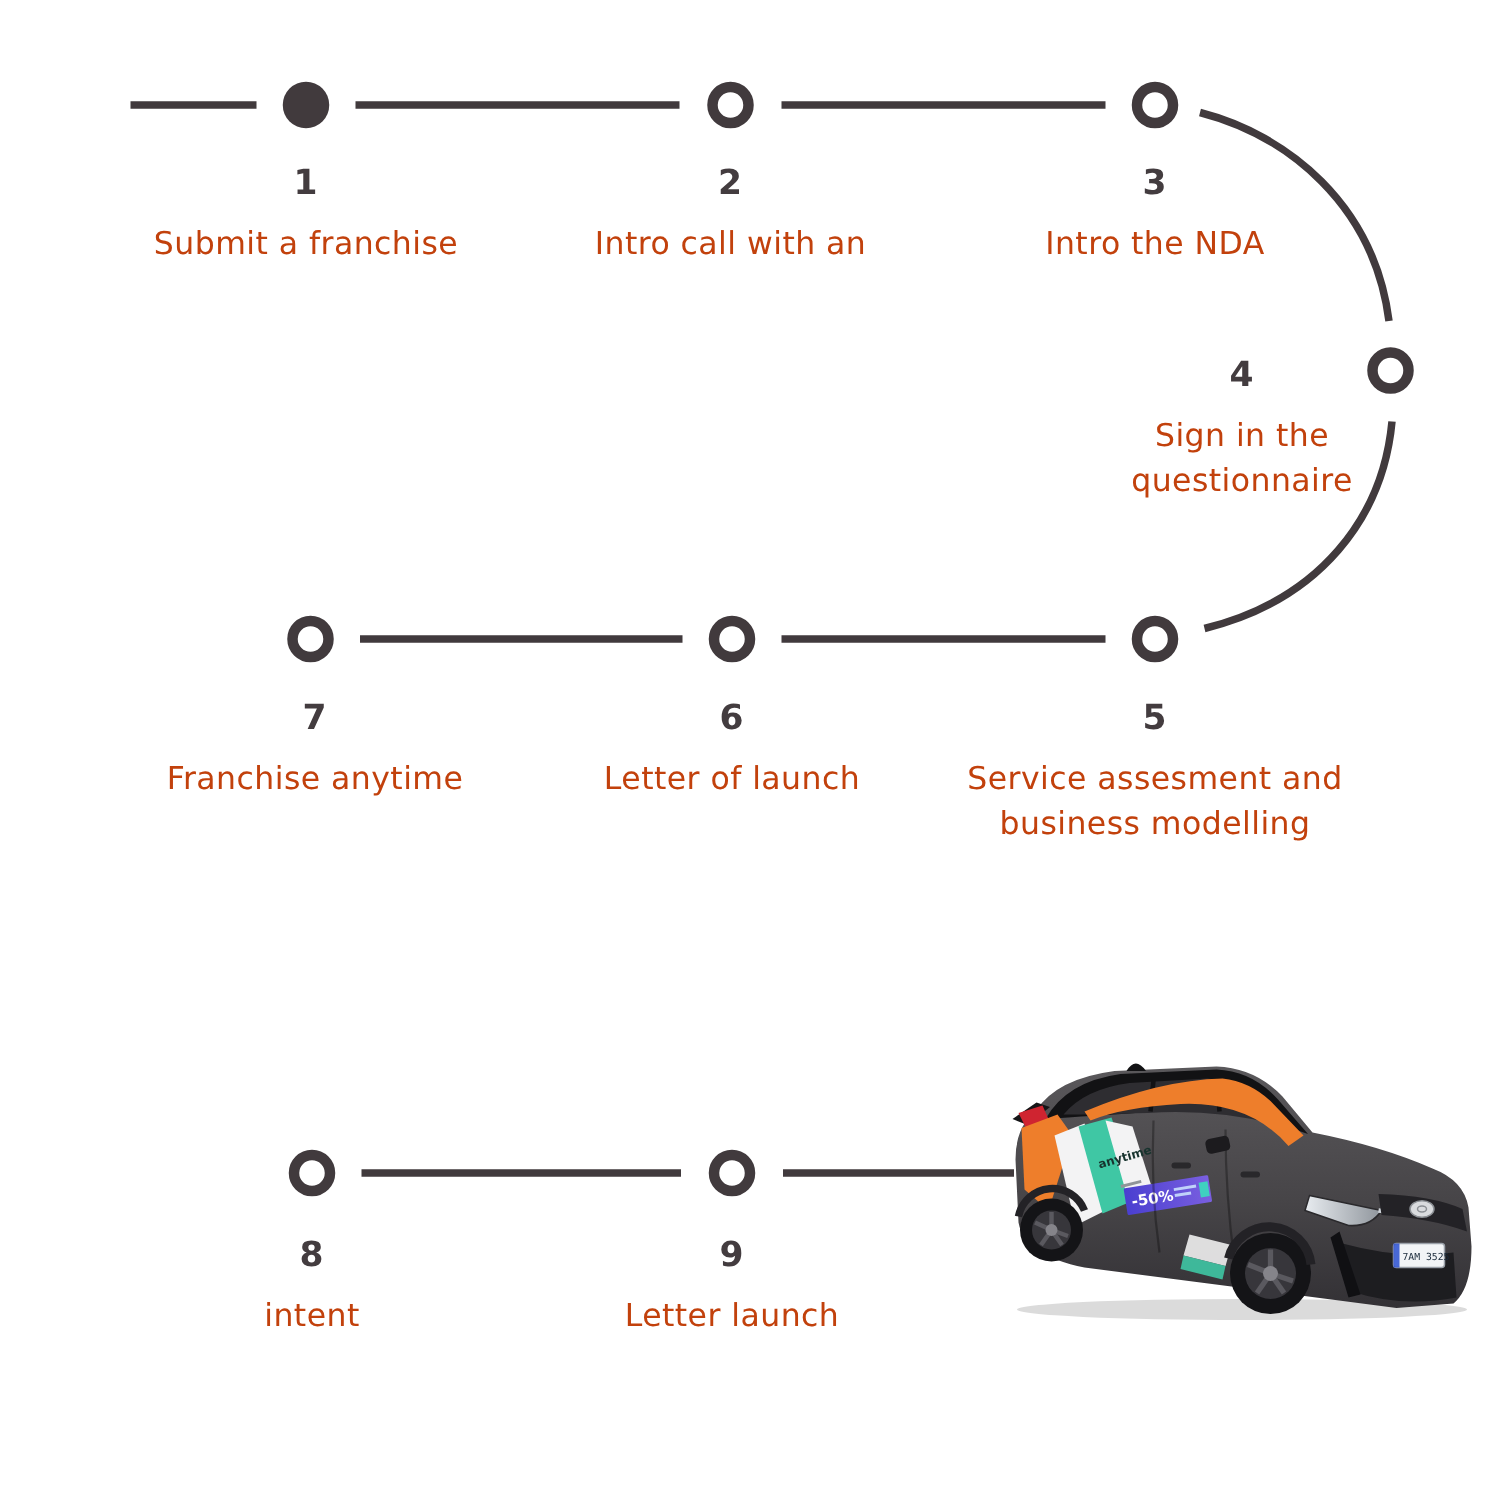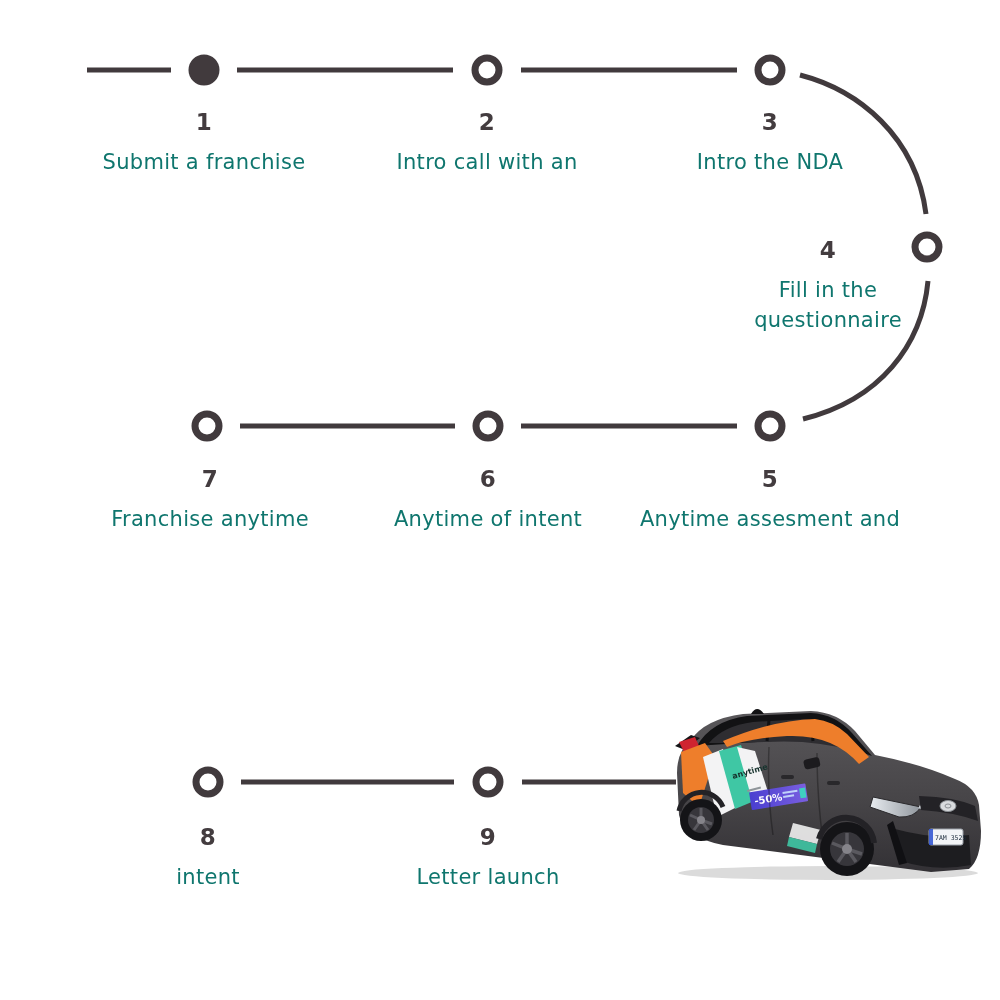--- a/index.html
+++ b/index.html
@@ -7,21 +7,21 @@
     position:relative;width:1000px;height:1000px;background:#ffffff;overflow:hidden;
     font-family:"DejaVu Sans","Liberation Sans",sans-serif;
   }
   .connectors{position:absolute;left:0;top:0;}
   .step{position:absolute;text-align:center;}
   .step .num{
     font-size:23px;font-weight:bold;color:#433c3f;line-height:24px;margin-bottom:13px;
     letter-spacing:.5px;
   }
   .step .line{
-    font-size:21px;color:#0f766e;line-height:30px;white-space:nowrap;letter-spacing:.3px;text-align:center;
+    font-size:21px;color:#c2410c;line-height:30px;white-space:nowrap;letter-spacing:.3px;text-align:center;
   }
   .car-wrap{position:absolute;left:663px;top:693px;width:322px;height:190px;}
 </style>
 </head>
 <body>
 
 <div class="canvas">
 
   <svg class="connectors" width="1000" height="1000" viewBox="0 0 1000 1000">
 
@@ -61,32 +61,33 @@
     <div class="line">Intro call with an</div>
   </div>
 
   <div class="step" style="left:610px;top:110px;width:320px;">
     <div class="num">3</div>
     <div class="line">Intro the NDA</div>
   </div>
 
   <div class="step" style="left:718px;top:238px;width:220px;">
     <div class="num">4</div>
-    <div class="line">Fill in the</div>
+    <div class="line">Sign in the</div>
     <div class="line">questionnaire</div>
   </div>
 
   <div class="step" style="left:610px;top:467px;width:320px;">
     <div class="num">5</div>
-    <div class="line">Anytime assesment and</div>
+    <div class="line">Service assesment and</div>
+    <div class="line">business modelling</div>
   </div>
 
   <div class="step" style="left:328px;top:467px;width:320px;">
     <div class="num">6</div>
-    <div class="line">Anytime of intent</div>
+    <div class="line">Letter of launch</div>
   </div>
 
   <div class="step" style="left:50px;top:467px;width:320px;">
     <div class="num">7</div>
     <div class="line">Franchise anytime</div>
   </div>
 
   <div class="step" style="left:48px;top:825px;width:320px;">
     <div class="num">8</div>
     <div class="line">intent</div>

